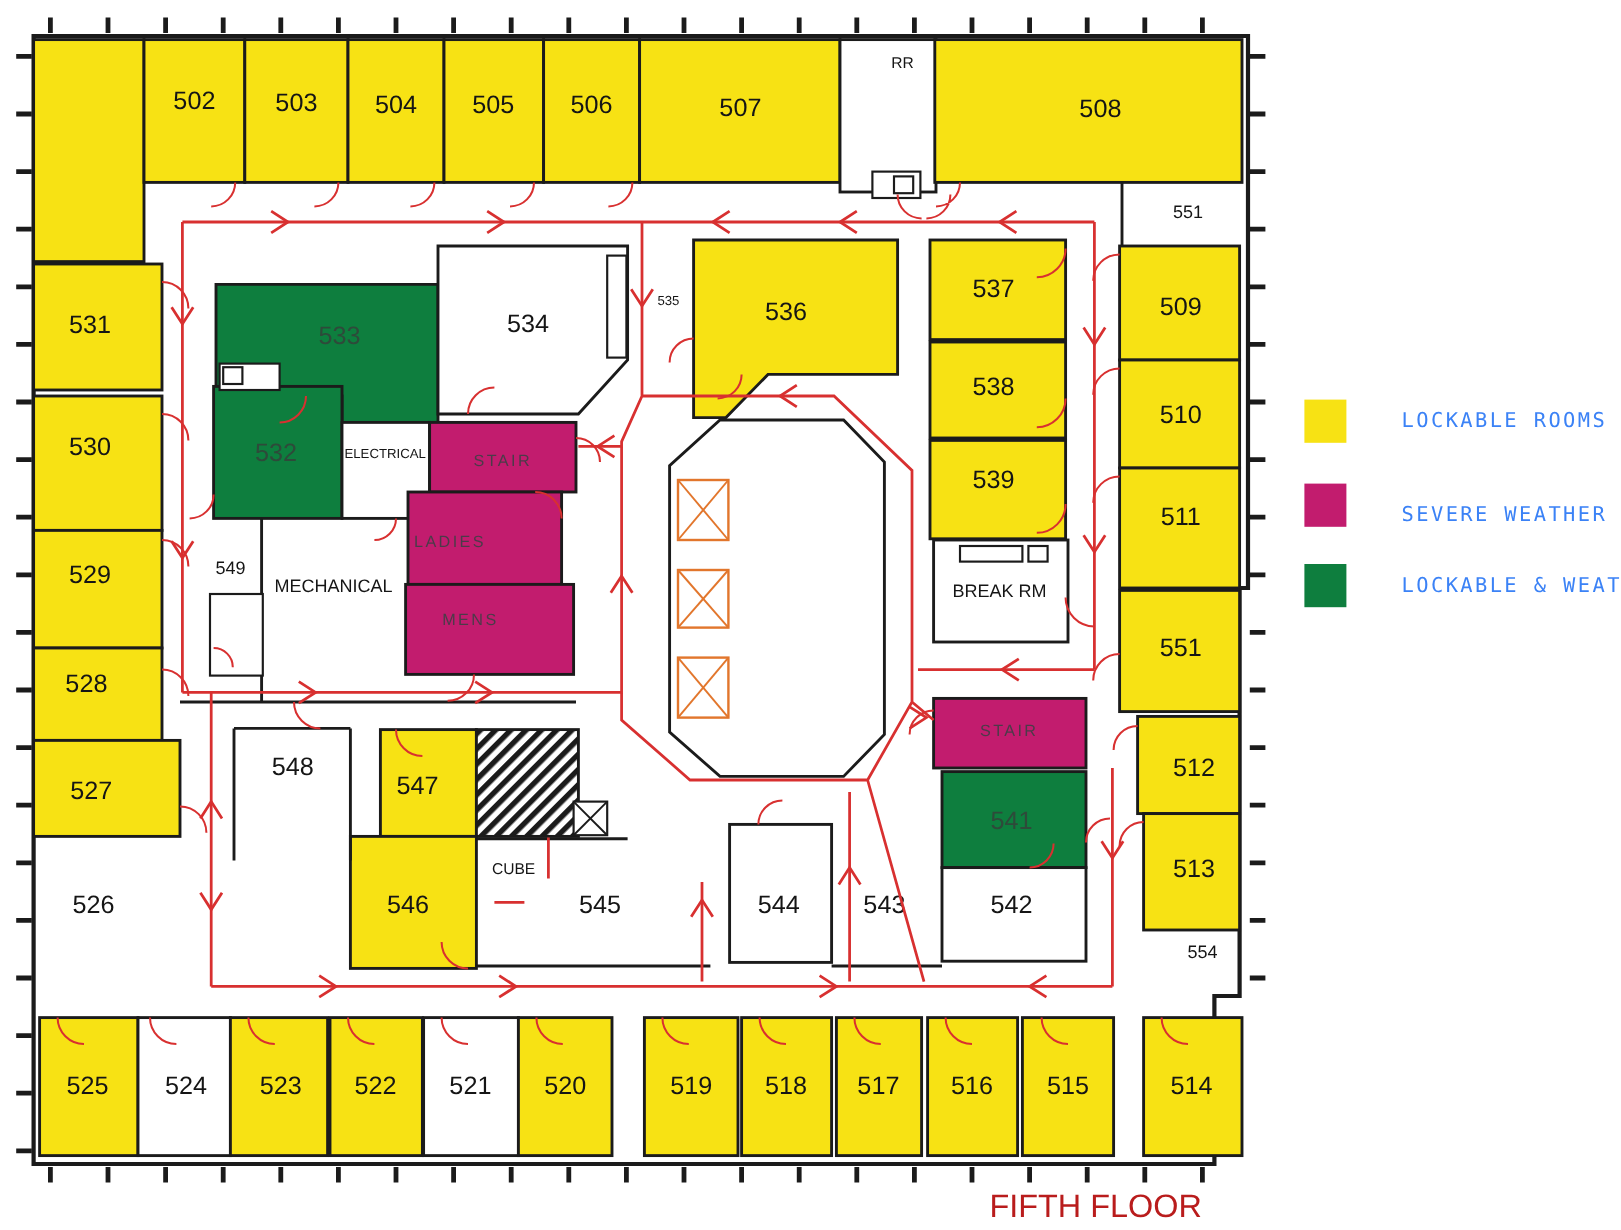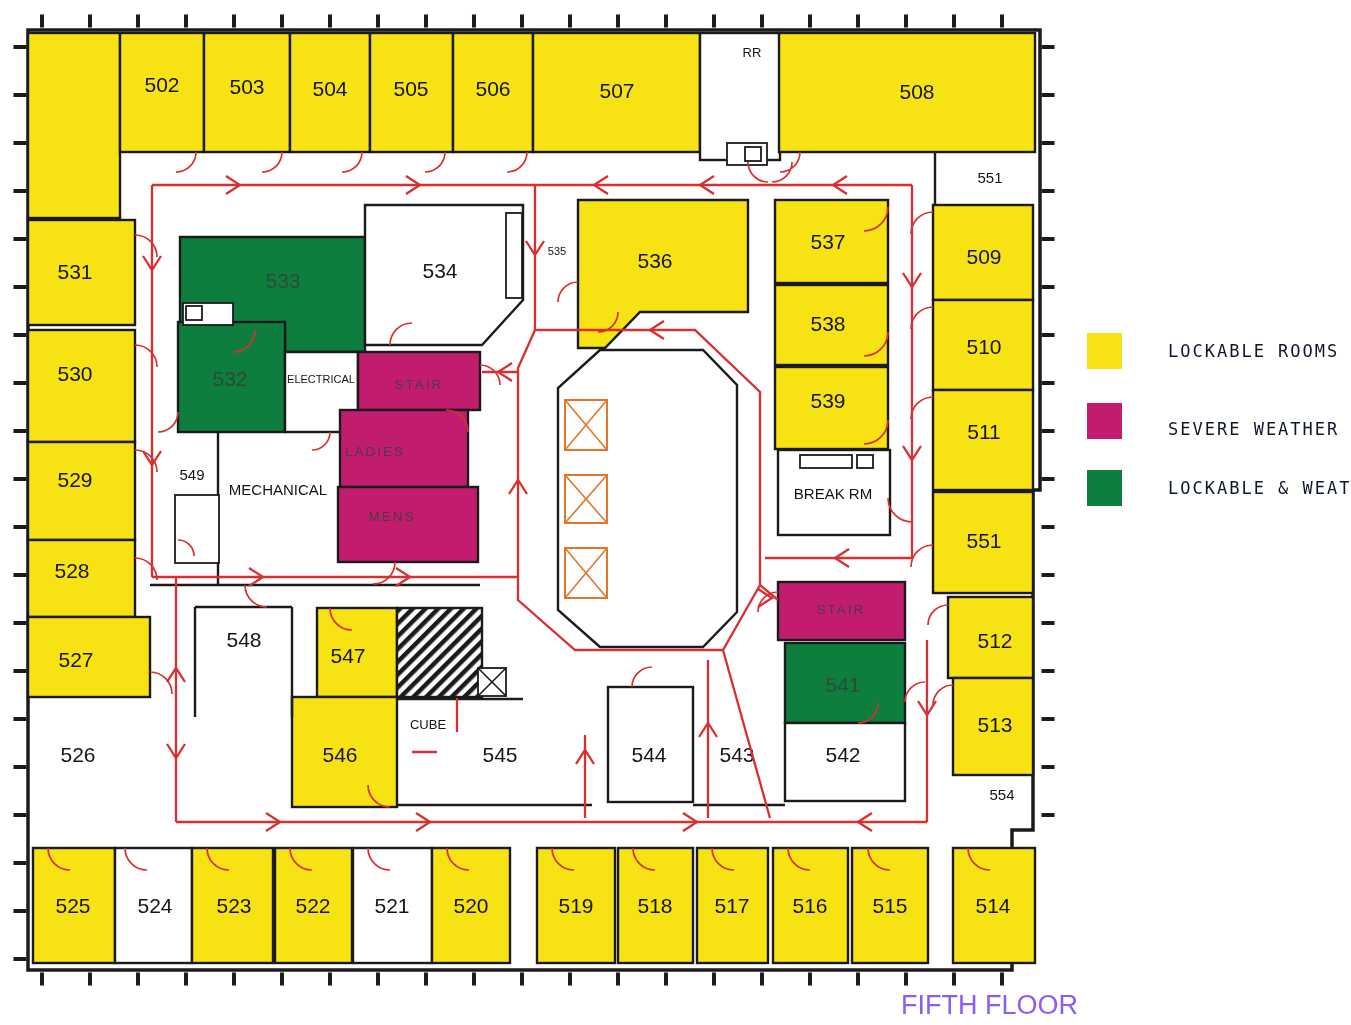--- a/index.html
+++ b/index.html
@@ -26,23 +26,23 @@
   .door{stroke:#D83030;stroke-width:1.7;fill:none;}
   .elev{stroke:#E2762C;stroke-width:2;fill:#fff;}
   .xline{stroke:#E2762C;stroke-width:1.6;}
   
   .legend-item{position:absolute;display:flex;align-items:center;}
   .swatch{width:35px;height:36px;display:inline-block;}
   .sw-y{background:#F7E214;}
   .sw-m{background:#C21C6E;}
   .sw-g{background:#0E7E3E;}
   .legend-label{margin-left:46px;font-family:"DejaVu Sans Mono",monospace;font-size:17px;
-                letter-spacing:2px;color:#0f172a;white-space:nowrap;}
-  #title{position:absolute;left:868px;top:990px;width:210px;text-align:right;
-         font-size:27px;color:#8b5cf6;font-family:"Liberation Sans",sans-serif;}
+                letter-spacing:2px;color:#3b82f6;white-space:nowrap;}
+  #title{position:absolute;left:808px;top:990px;width:210px;text-align:center;
+         font-size:27px;color:#b91c1c;font-family:"Liberation Sans",sans-serif;}
 </style>
 </head>
 <body>
 
 <div id="canvas">
 <svg width="1351" height="1025" viewBox="0 0 1351 1025">
   <defs>
     <pattern id="hatch" width="9" height="9" patternUnits="userSpaceOnUse" patternTransform="rotate(-45)">
       <rect width="9" height="9" fill="#fff"></rect>
       <rect width="9" height="4.5" fill="#1b1b1b"></rect>

